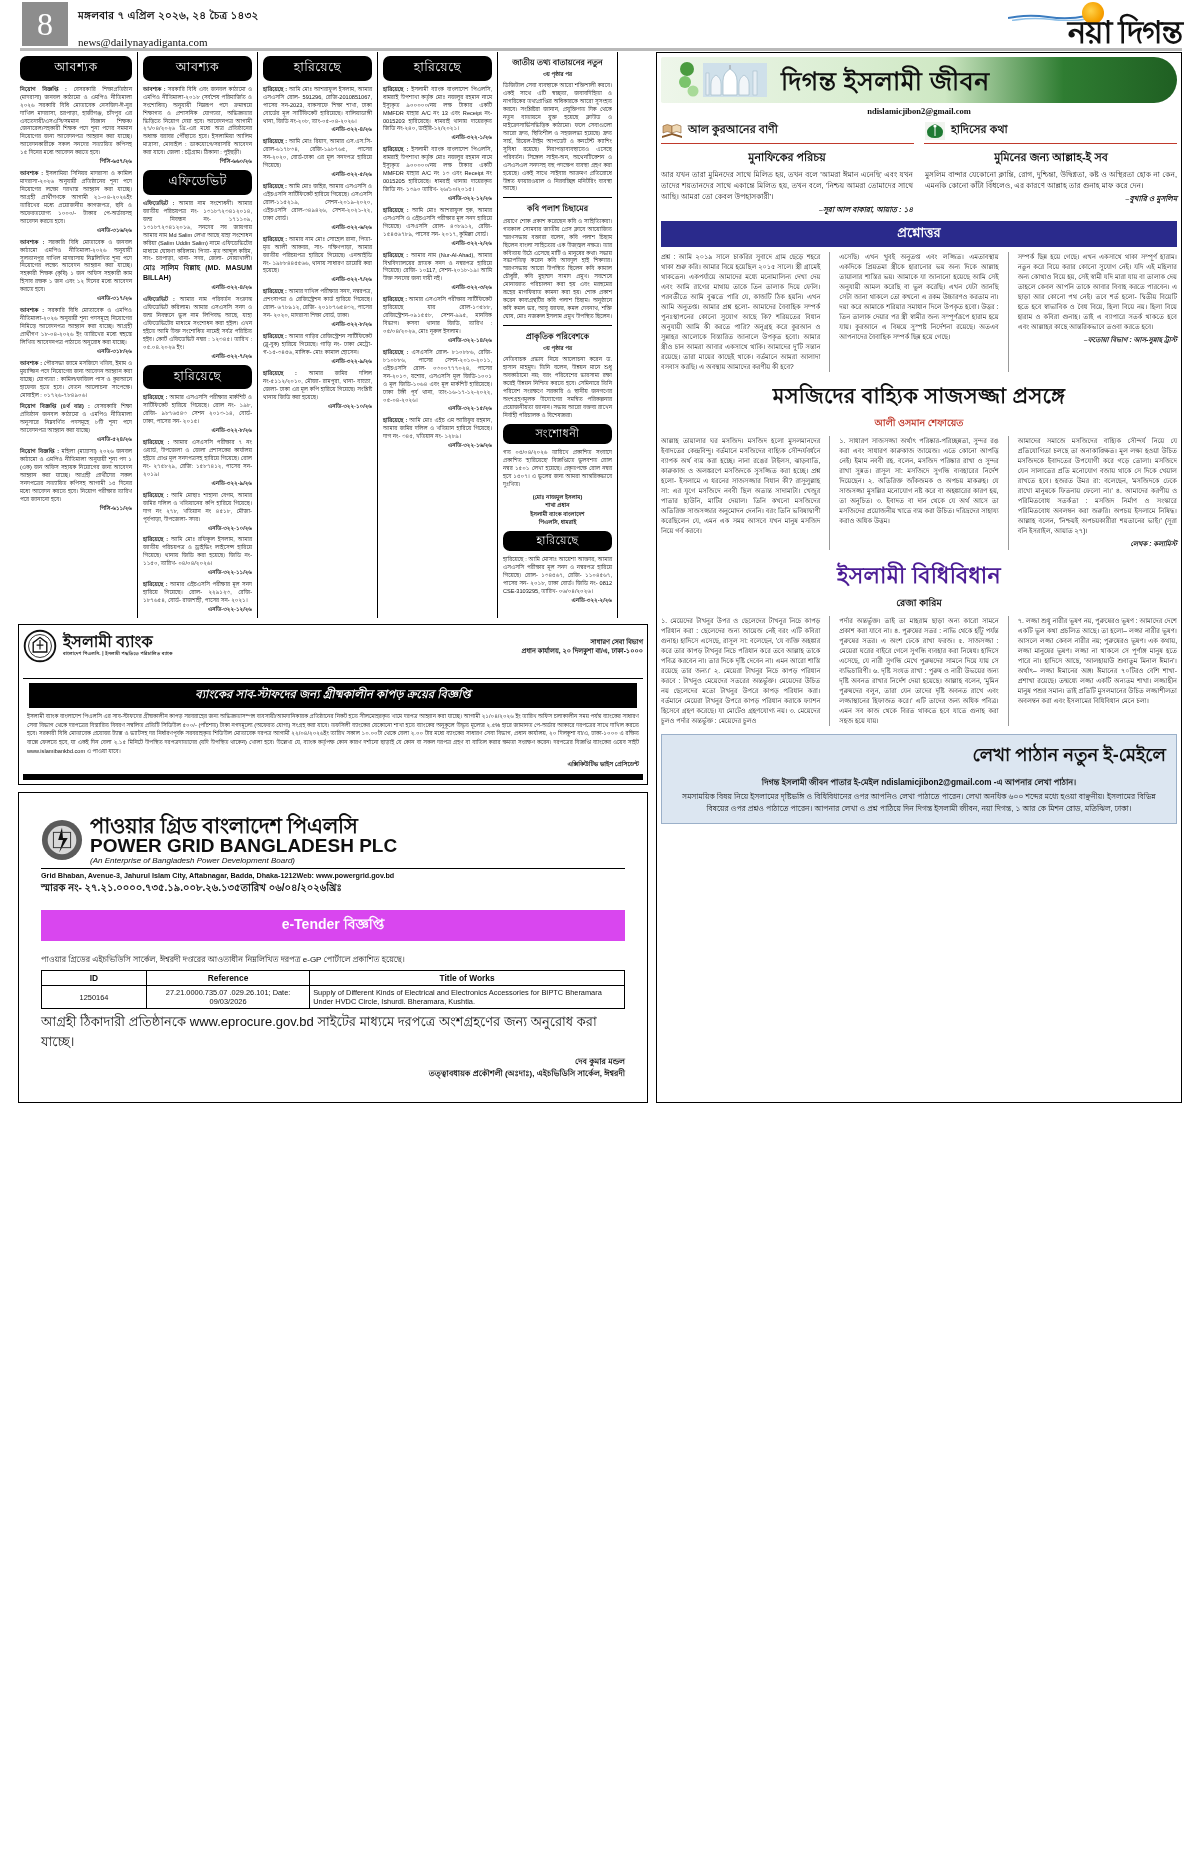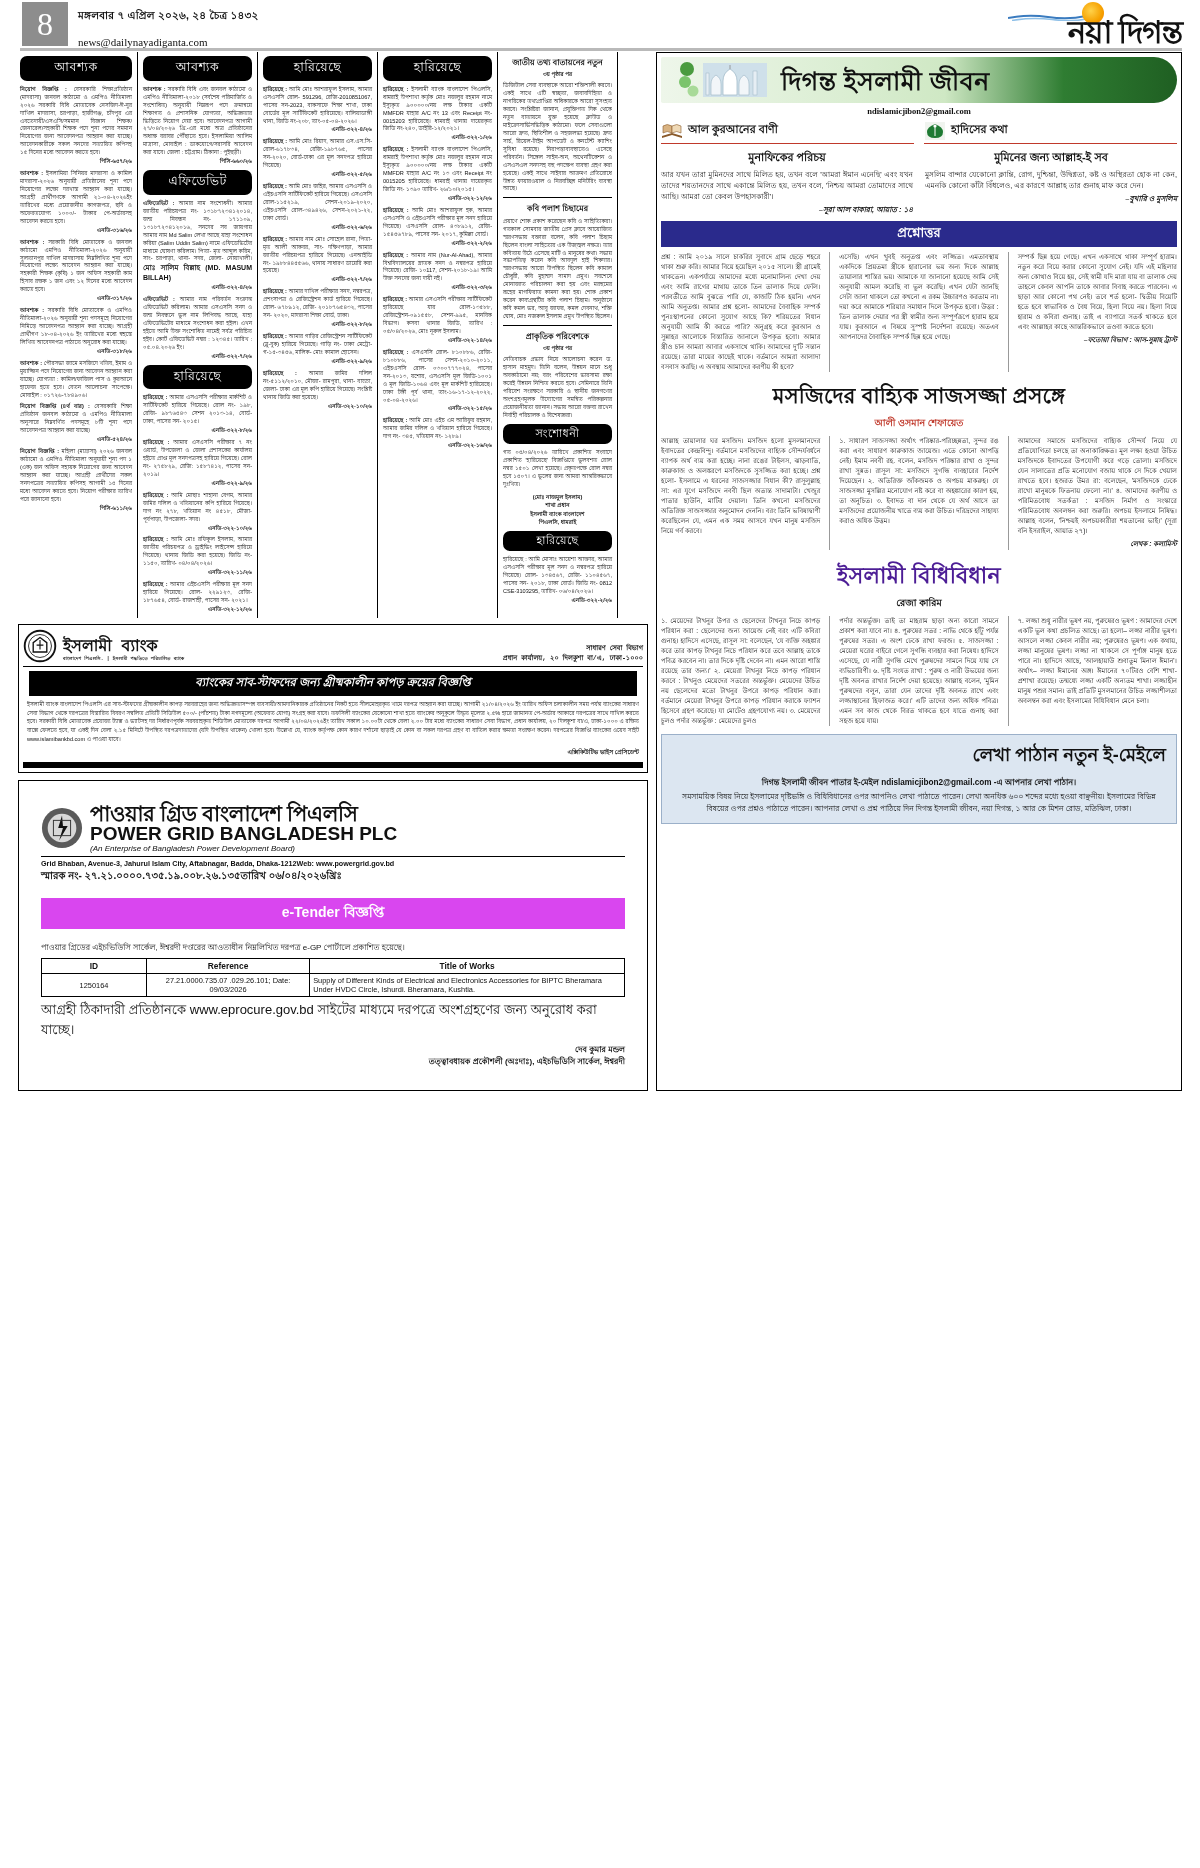--- a/index.html
+++ b/index.html
@@ -100,21 +100,21 @@
 
   .mail-box {
     margin-top:8px; border:1px solid #9bb0c9; background:#dce6f1; padding:6px 10px 8px;
   }
   .mail-box h3 { text-align:right; font-size:18px; font-weight:bold; margin-bottom:4px; }
   .mail-box p { font-size:7.6px; line-height:1.6; text-align:center; }
   .mail-box p.lead { font-weight:bold; font-size:8.2px; margin-bottom:2px; }
 
   
   .bank-ad { border:1px solid #000; margin-top:6px; padding:4px; }
-  .bank-top { display:flex; align-items:flex-end; gap:6px; border-bottom:1px solid #000; padding-bottom:3px;font-family:Liberation Mono, monospace; }
+  .bank-top { display:flex; align-items:center; gap:6px; border-bottom:1px solid #000; padding-bottom:15px; }
   .bank-logo { width:34px; height:34px; flex:0 0 34px; }
   .bank-name { font-size:16px; font-weight:bold; line-height:1; }
   .bank-sub { font-size:4.6px; font-weight:bold; letter-spacing:.2px; }
   .bank-right { margin-left:auto; text-align:right; font-size:6.6px; font-weight:bold; line-height:1.4; }
   .bank-title {
     background:#000; color:#fff; text-align:center; font-size:11.5px; font-weight:bold;
     padding:3px 4px; margin:4px 6px; font-style:italic;
   }
   .bank-body { font-size:5.6px; line-height:1.55; text-align:justify; padding:0 4px; }
   .bank-foot { text-align:right; font-size:6px; font-weight:bold; margin-top:4px; padding-right:4px; }

